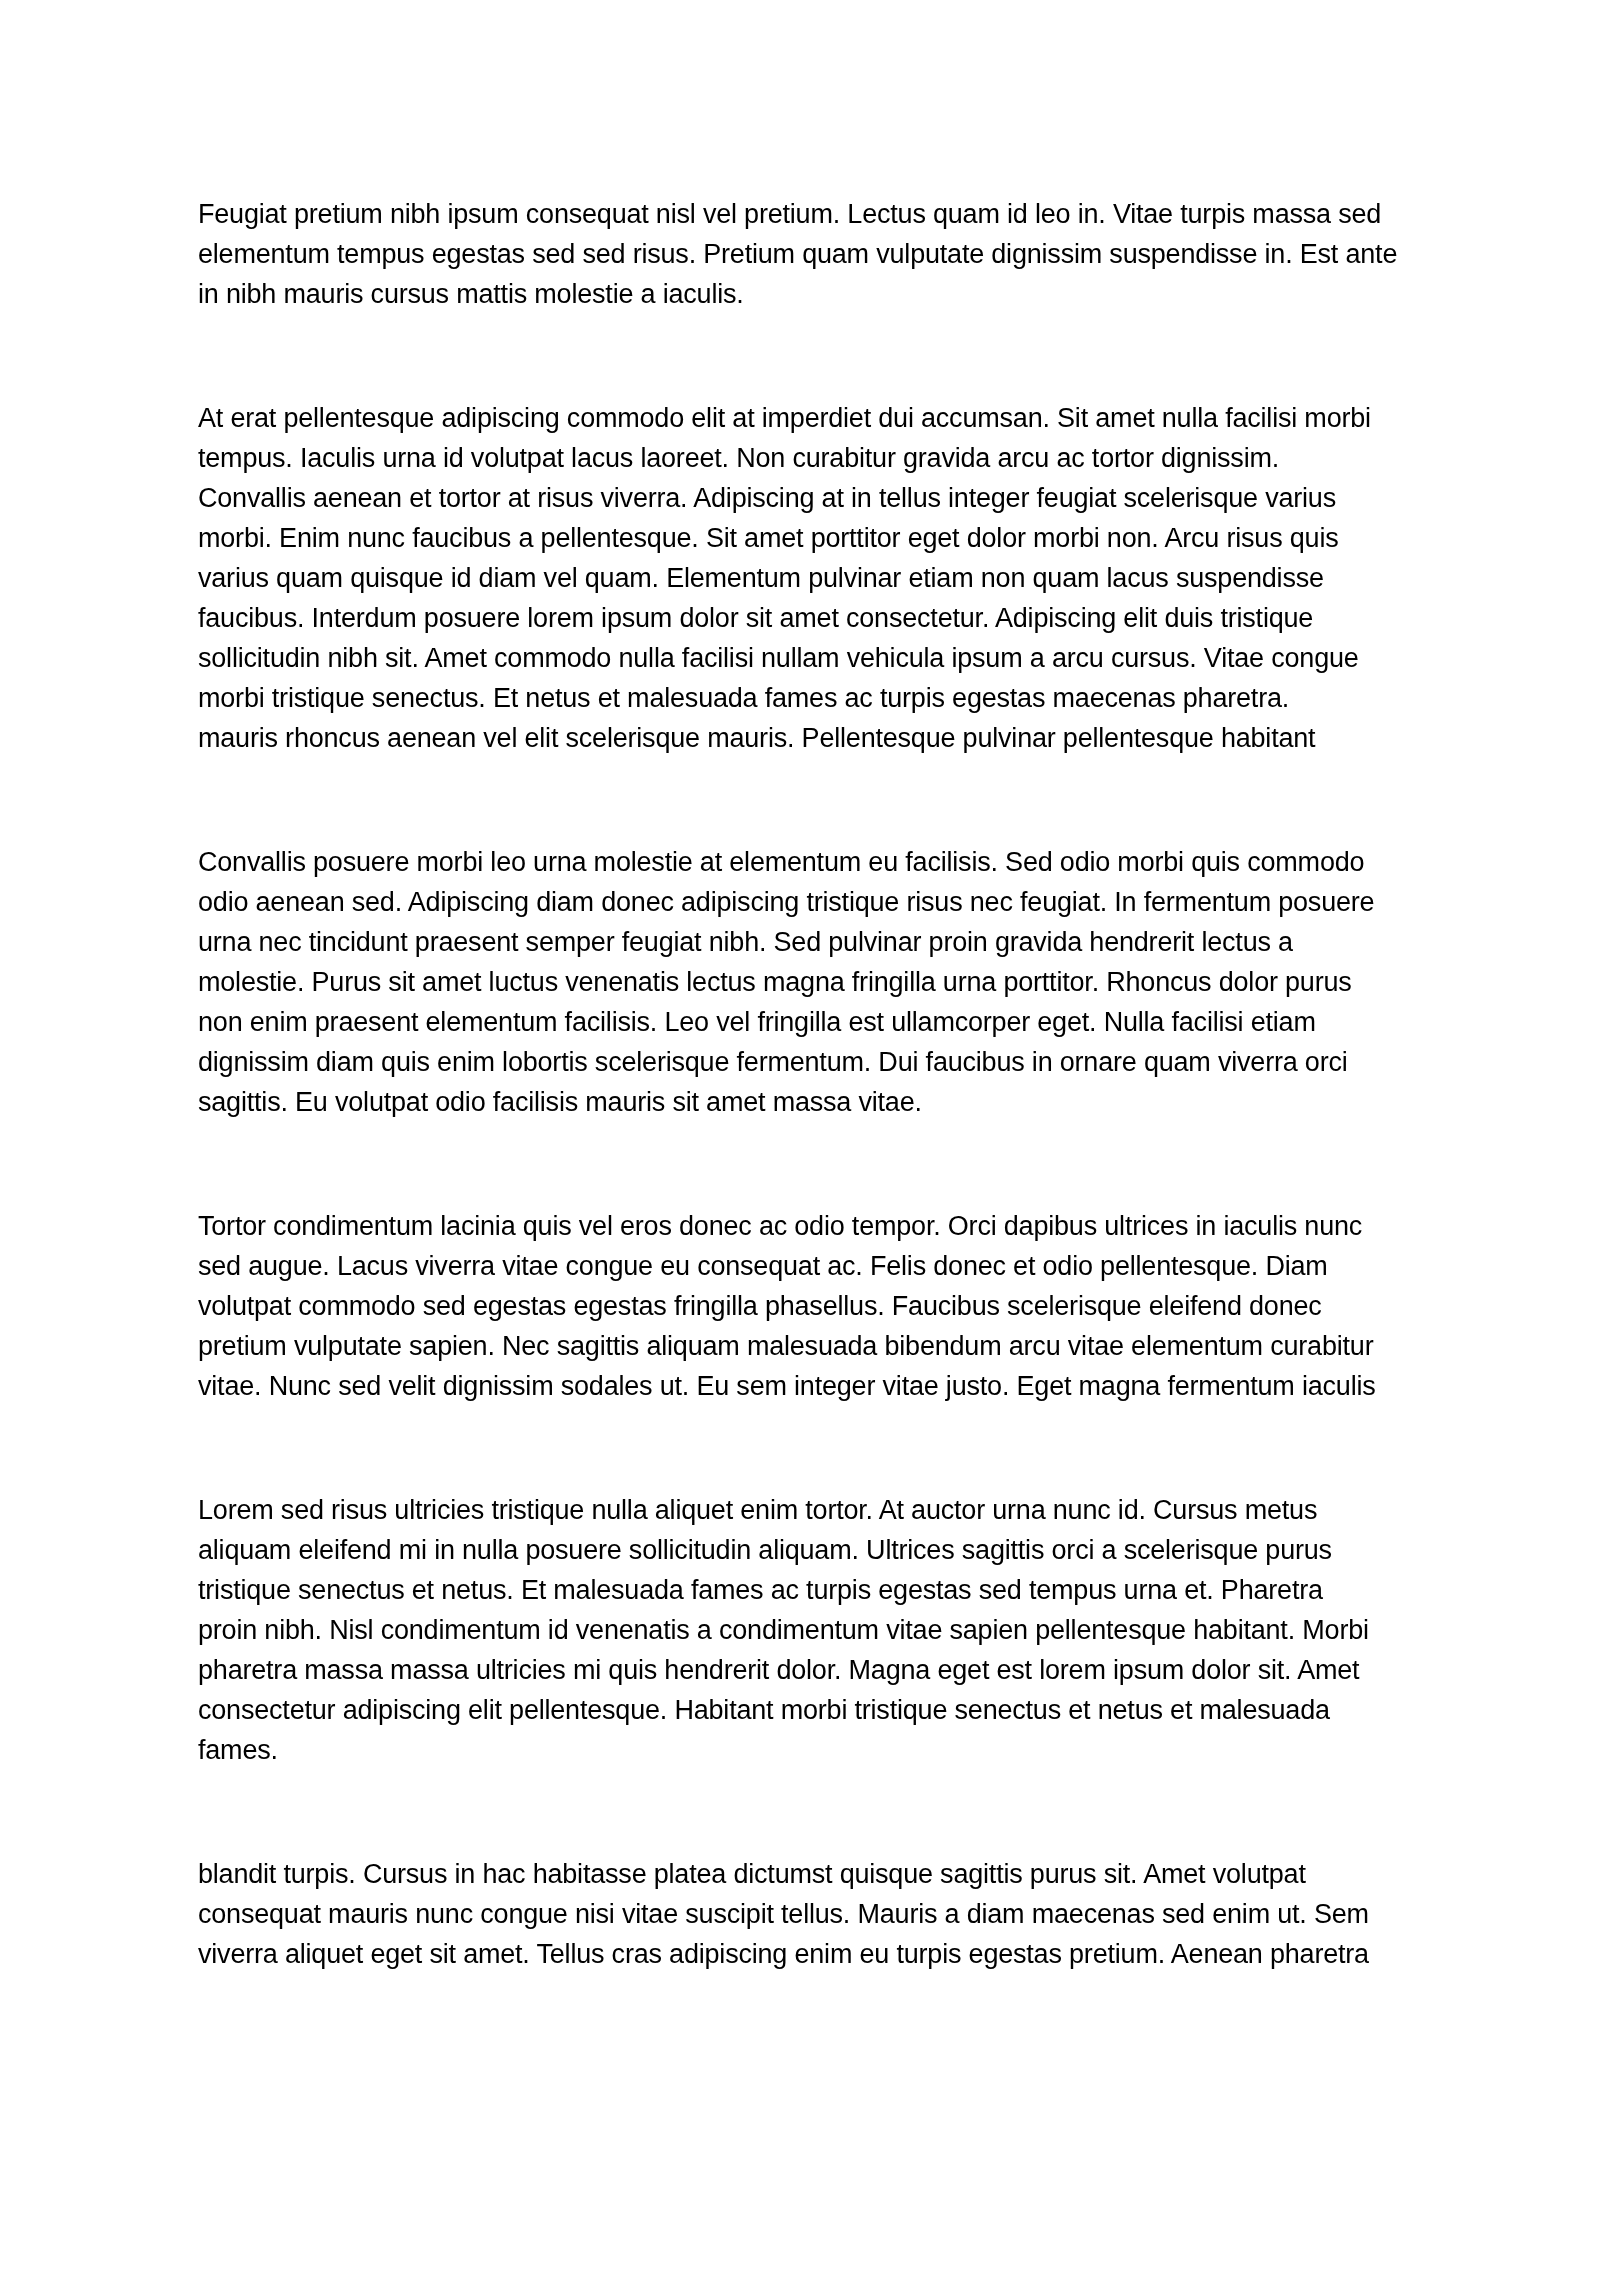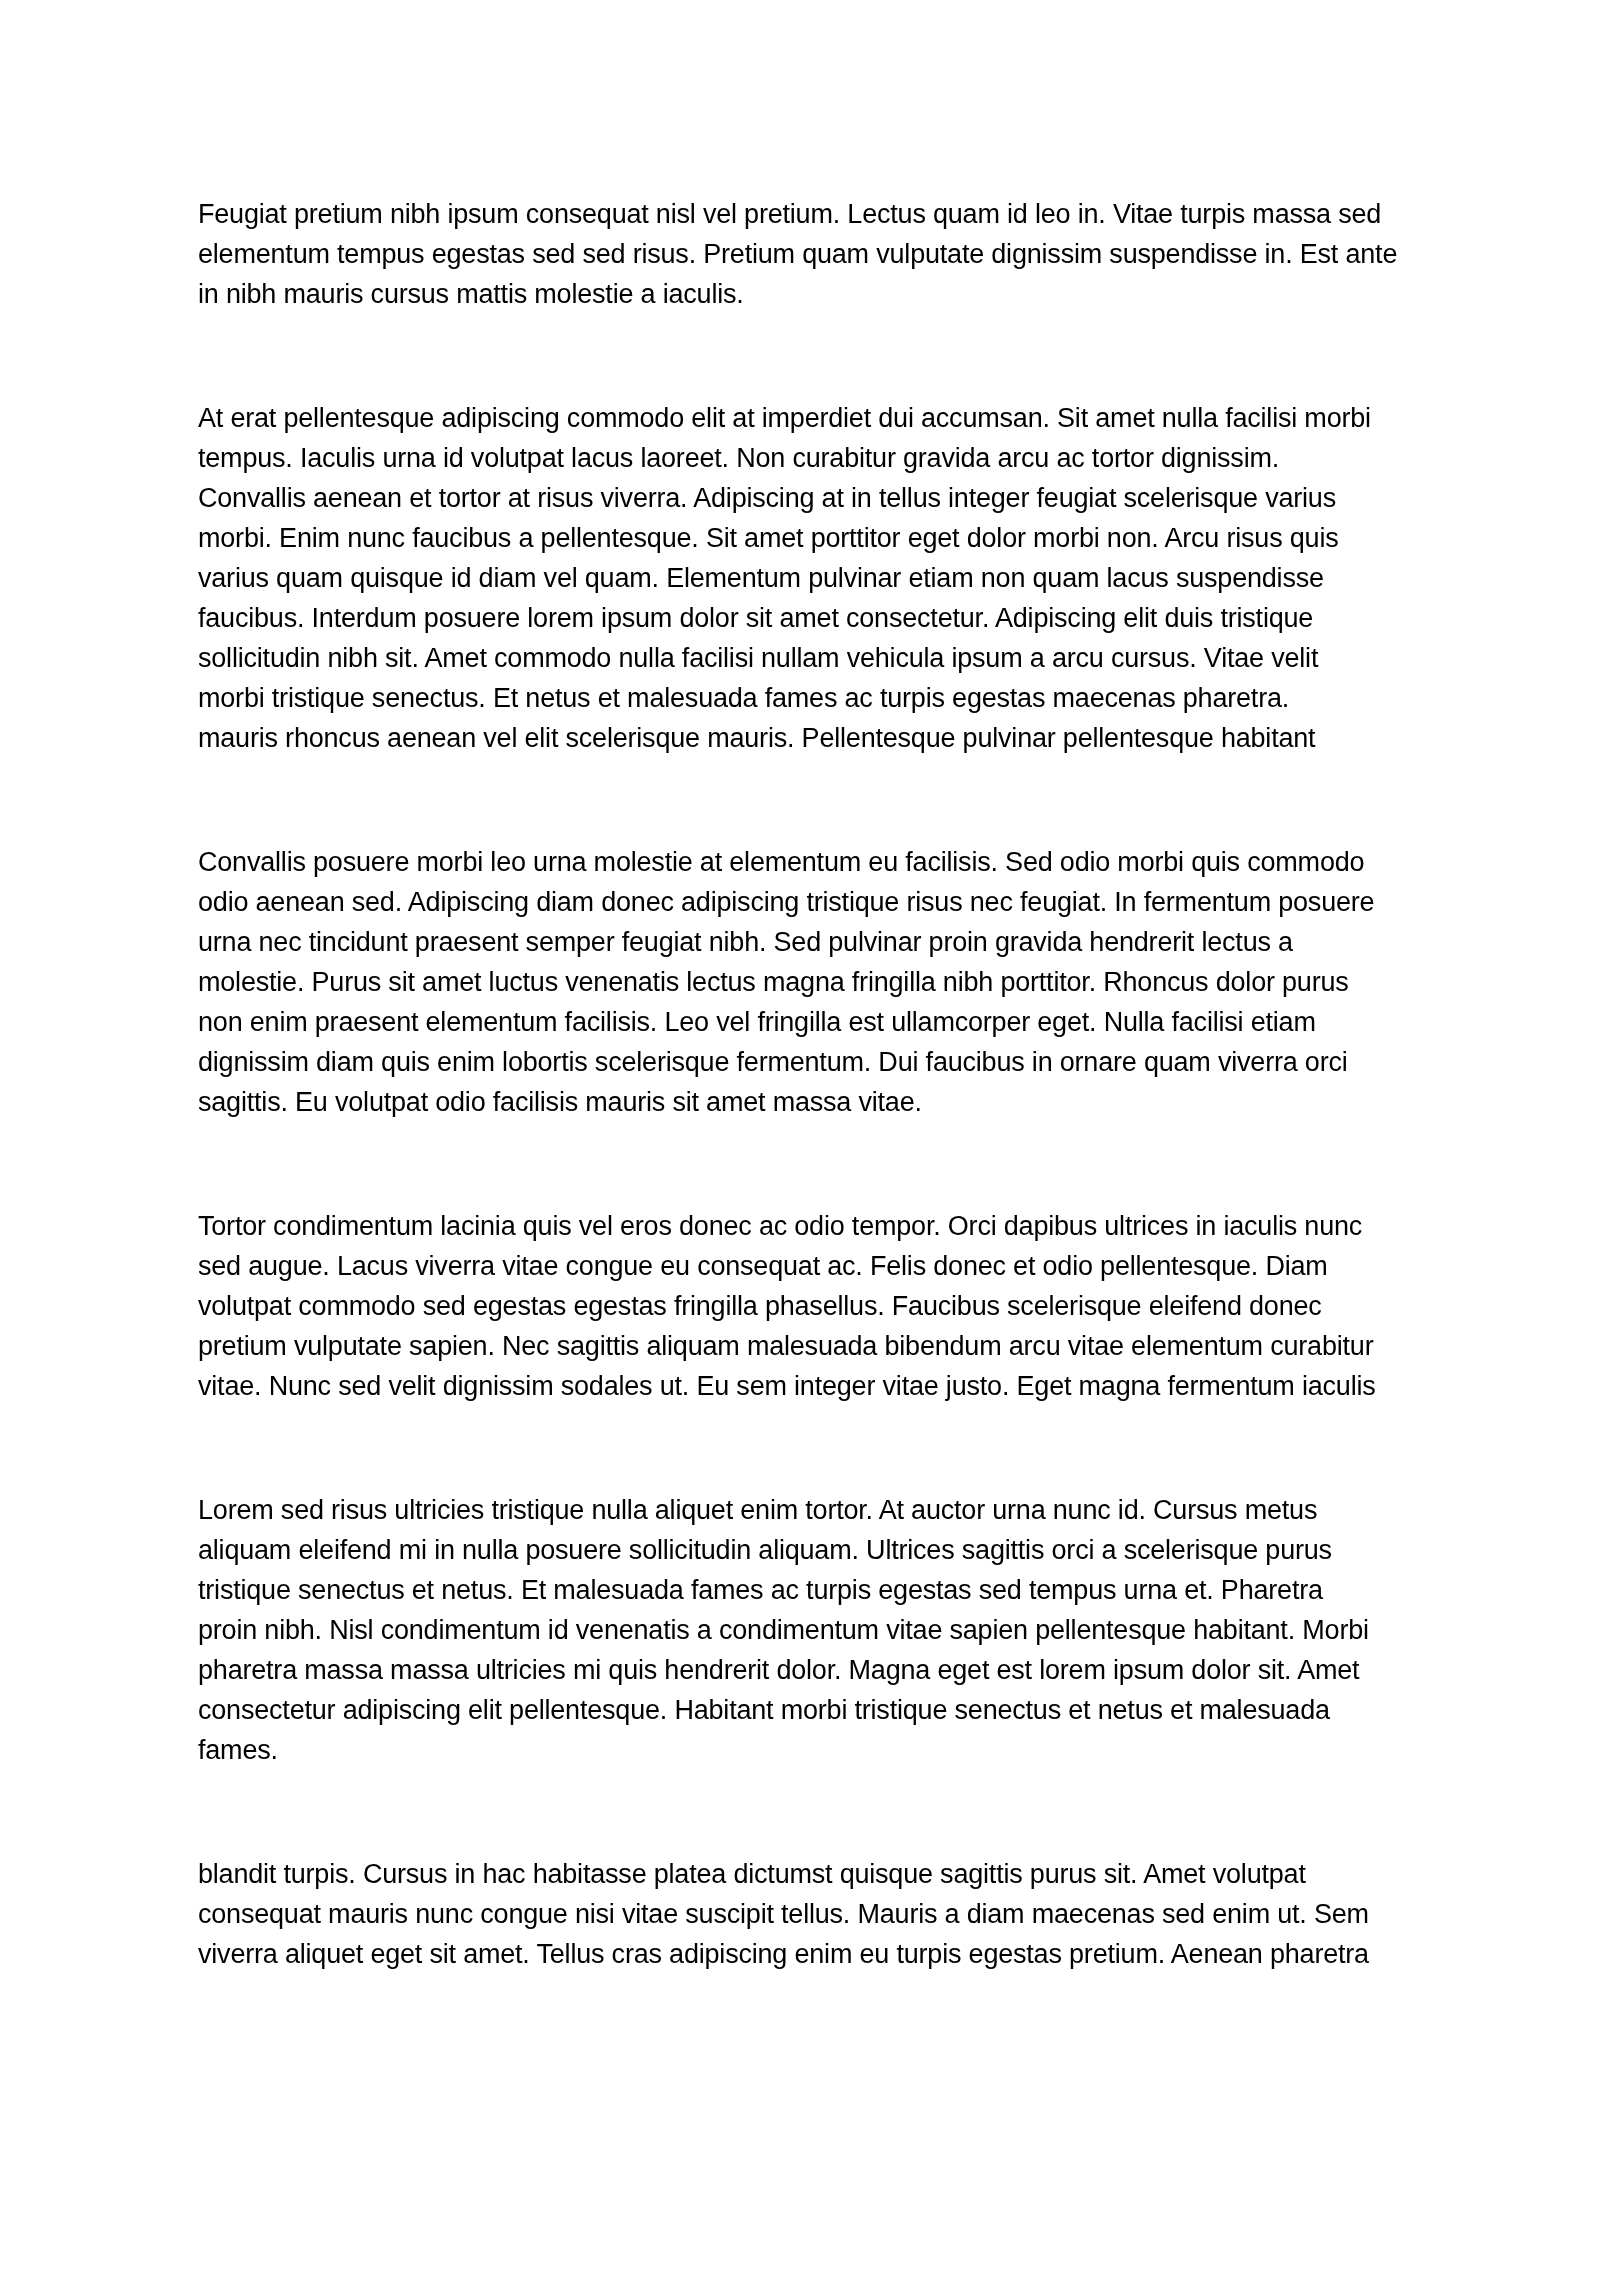--- a/index.html
+++ b/index.html
@@ -54,30 +54,30 @@
       <span class="line">in nibh mauris cursus mattis molestie a iaculis.</span>
     </p>
 
     <p class="paragraph">
       <span class="line">At erat pellentesque adipiscing commodo elit at imperdiet dui accumsan. Sit amet nulla facilisi morbi</span>
       <span class="line">tempus. Iaculis urna id volutpat lacus laoreet. Non curabitur gravida arcu ac tortor dignissim.</span>
       <span class="line">Convallis aenean et tortor at risus viverra. Adipiscing at in tellus integer feugiat scelerisque varius</span>
       <span class="line">morbi. Enim nunc faucibus a pellentesque. Sit amet porttitor eget dolor morbi non. Arcu risus quis</span>
       <span class="line">varius quam quisque id diam vel quam. Elementum pulvinar etiam non quam lacus suspendisse</span>
       <span class="line">faucibus. Interdum posuere lorem ipsum dolor sit amet consectetur. Adipiscing elit duis tristique</span>
-      <span class="line">sollicitudin nibh sit. Amet commodo nulla facilisi nullam vehicula ipsum a arcu cursus. Vitae velit</span>
+      <span class="line">sollicitudin nibh sit. Amet commodo nulla facilisi nullam vehicula ipsum a arcu cursus. Vitae congue</span>
       <span class="line">morbi tristique senectus. Et netus et malesuada fames ac turpis egestas maecenas pharetra.</span>
       <span class="line">mauris rhoncus aenean vel elit scelerisque mauris. Pellentesque pulvinar pellentesque habitant</span>
     </p>
 
     <p class="paragraph">
       <span class="line">Convallis posuere morbi leo urna molestie at elementum eu facilisis. Sed odio morbi quis commodo</span>
       <span class="line">odio aenean sed. Adipiscing diam donec adipiscing tristique risus nec feugiat. In fermentum posuere</span>
       <span class="line">urna nec tincidunt praesent semper feugiat nibh. Sed pulvinar proin gravida hendrerit lectus a</span>
-      <span class="line">molestie. Purus sit amet luctus venenatis lectus magna fringilla nibh porttitor. Rhoncus dolor purus</span>
+      <span class="line">molestie. Purus sit amet luctus venenatis lectus magna fringilla urna porttitor. Rhoncus dolor purus</span>
       <span class="line">non enim praesent elementum facilisis. Leo vel fringilla est ullamcorper eget. Nulla facilisi etiam</span>
       <span class="line">dignissim diam quis enim lobortis scelerisque fermentum. Dui faucibus in ornare quam viverra orci</span>
       <span class="line">sagittis. Eu volutpat odio facilisis mauris sit amet massa vitae.</span>
     </p>
 
     <p class="paragraph">
       <span class="line">Tortor condimentum lacinia quis vel eros donec ac odio tempor. Orci dapibus ultrices in iaculis nunc</span>
       <span class="line">sed augue. Lacus viverra vitae congue eu consequat ac. Felis donec et odio pellentesque. Diam</span>
       <span class="line">volutpat commodo sed egestas egestas fringilla phasellus. Faucibus scelerisque eleifend donec</span>
       <span class="line">pretium vulputate sapien. Nec sagittis aliquam malesuada bibendum arcu vitae elementum curabitur</span>

